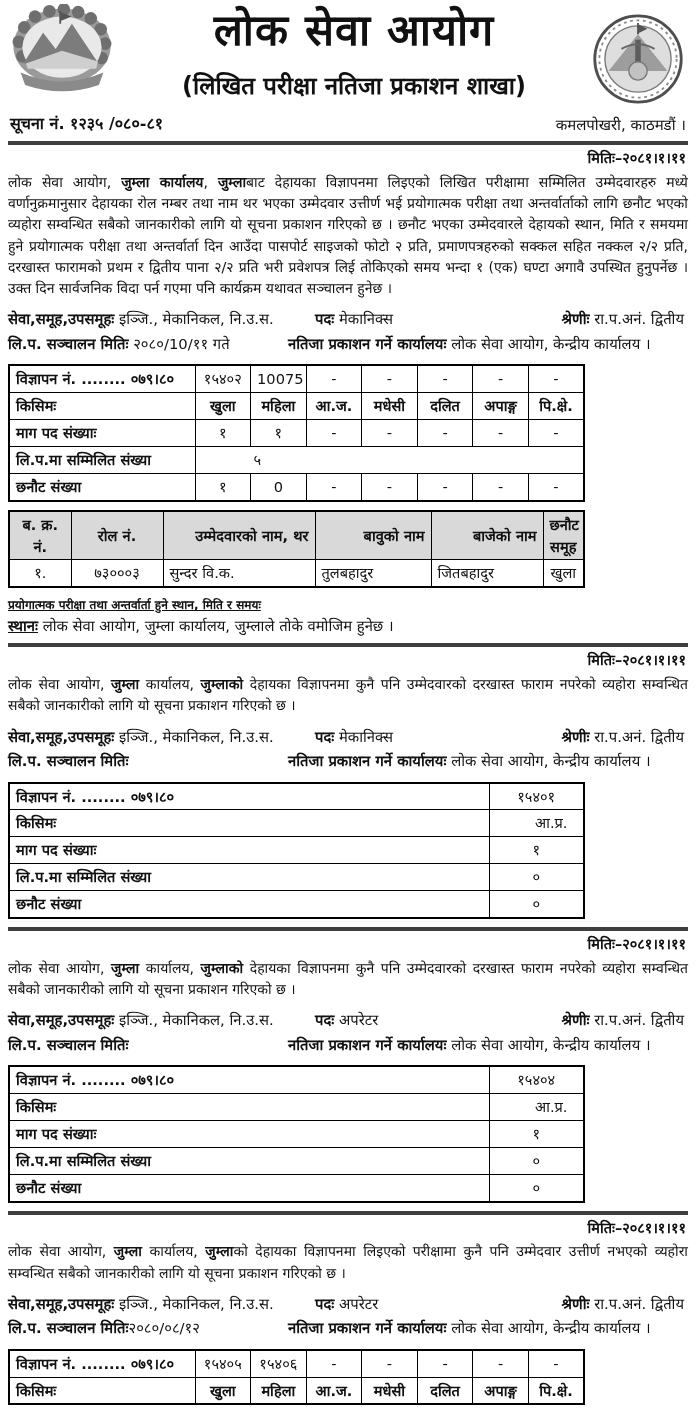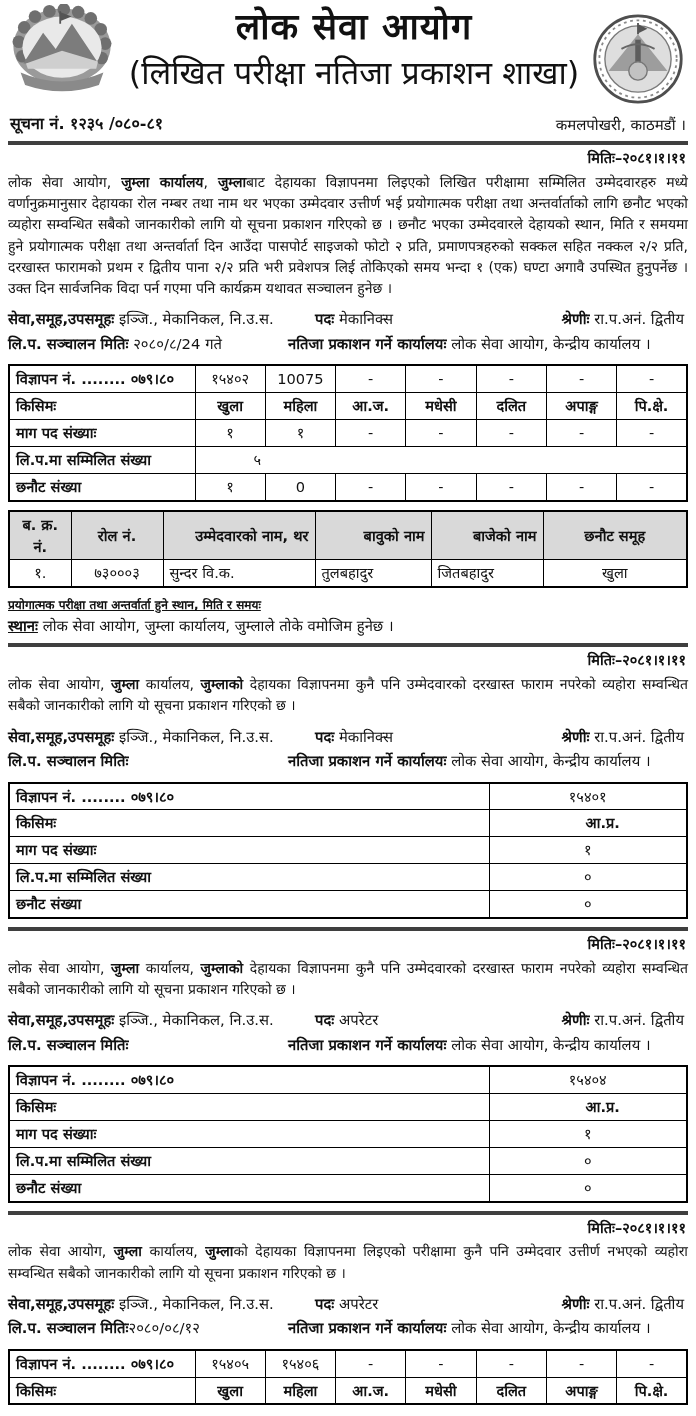--- a/index.html
+++ b/index.html
@@ -11,56 +11,56 @@
     font-size: 15px;
     line-height: 1.5;
   }
   .page { width: 696px; padding: 4px 8px 10px 8px; }
 
   
   .hdr { display: flex; align-items: flex-start; }
   .logo-left { width: 112px; flex: 0 0 112px; }
   .logo-right { width: 100px; flex: 0 0 100px; display:flex; justify-content:center; padding-top:8px; }
   .hdr-center { flex: 1; text-align: center; }
-  .org-title { font-size: 36px; font-weight: 700; line-height: 1.25; letter-spacing: 1px; }
-  .dept-sub { font-size: 32px; font-weight: 400; }
+  .org-title { font-size: 43px; font-weight: 700; line-height: 1.25; letter-spacing: 1px; }
+  .dept-sub { font-size: 24px; font-weight: 700; margin-top: 10px; }
 
   .notice-row { display:flex; justify-content: space-between; align-items:flex-end; margin-top: 6px; padding: 0 2px; }
   .notice-no { font-weight: 700; font-size: 16px; }
   .loc { font-size: 15px; text-align: center; }
 
   .rule { height: 3px; border-top: 2.5px solid #3f3f3f; border-bottom: 2.5px solid #3f3f3f; margin: 5px 0 3px 0; }
 
   .date-line { text-align: right; font-weight: 700; font-size: 14.5px; padding-right: 2px; margin-top: 2px; }
 
   .para { text-align: justify; margin: 2px 0 8px 0; font-size: 14px; line-height: 1.52; }
   .para b { font-weight: 700; }
 
   .meta { margin: 2px 4px 8px 0; font-size: 14.8px; }
   .mrow { display: flex; line-height: 1.65; }
   .m-first { width: 307px; flex: 0 0 307px; }
   .m-first2 { width: 280px; flex: 0 0 280px; }
   .m-mid { flex: 1; }
   .m-right { margin-left: auto; white-space: nowrap; }
 
-  table { border-collapse: collapse; width: 680px; table-layout: fixed; margin: 4px 0 8px 0; font-size: 14.6px; }
+  table { border-collapse: collapse; width: 577px; table-layout: fixed; margin: 4px 0 8px 0; font-size: 14.6px; }
   table, table td, table th { border: 1.5px solid #000; }
   table { border-width: 2px; }
   td, th { padding: 2px 6px; height: 23px; vertical-align: middle; }
 
   .t7 .col-label { width: 186px; }
   .t7 td { text-align: center; }
   .t7 td.lbl { text-align: left; font-weight: 700; }
   .t7 td.cat { font-weight: 700; }
   .t7 td.merged { text-align: left; padding-left: 58px; }
 
   .t2 .col-label2 { width: 480px; }
   .t2 td { text-align: center; }
   .t2 td.lbl { text-align: left; font-weight: 700; }
-  .t2 td.cat { font-weight: 700; padding-left: 36px; }
+  .t2 td.cat { font-weight: 400; padding-left: 36px; }
 
   .cand th { background: #d9d9d9; font-weight: 700; text-align: right; }
   .cand th.cc, .cand td.cc { text-align: center; }
   .cand td { text-align: left; }
 
   .venue-head { font-weight: 700; text-decoration: underline; font-size: 12px; margin-top: 2px; }
   .venue-line { font-size: 14.8px; margin: 1px 0 6px 0; }
   .venue-line b { text-decoration: underline; }
 </style>
 </head>
@@ -121,21 +121,21 @@
     <div class="date-line">मितिः–२०८१।१।११</div>
     <p class="para"><span>लोक सेवा आयोग, </span><b>जुम्ला कार्यालय</b><span>, </span><b>जुम्ला</b><span>बाट देहायका विज्ञापनमा लिइएको लिखित परीक्षामा सम्मिलित उम्मेदवारहरु मध्ये वर्णानुक्रमानुसार देहायका रोल नम्बर तथा नाम थर भएका उम्मेदवार उत्तीर्ण भई प्रयोगात्मक परीक्षा तथा अन्तर्वार्ताको लागि छनौट भएको व्यहोरा सम्वन्धित सबैको जानकारीको लागि यो सूचना प्रकाशन गरिएको छ । छनौट भएका उम्मेदवारले देहायको स्थान, मिति र समयमा हुने प्रयोगात्मक परीक्षा तथा अन्तर्वार्ता दिन आउँदा पासपोर्ट साइजको फोटो २ प्रति, प्रमाणपत्रहरुको सक्कल सहित नक्कल २/२ प्रति, दरखास्त फारामको प्रथम र द्वितीय पाना २/२ प्रति भरी प्रवेशपत्र लिई तोकिएको समय भन्दा १ (एक) घण्टा अगावै उपस्थित हुनुपर्नेछ । उक्त दिन सार्वजनिक विदा पर्न गएमा पनि कार्यक्रम यथावत सञ्चालन  हुनेछ ।</span></p>
 
     <div class="meta">
       <div class="mrow">
         <span class="m-first"><b>सेवा,समूह,उपसमूहः</b> <span>इञ्जि., मेकानिकल, नि.उ.स.</span></span>
         <span class="m-mid"><b>पदः</b> <span>मेकानिक्स</span></span>
         <span class="m-right"><b>श्रेणीः</b> <span>रा.प.अनं. द्वितीय</span></span>
       </div>
       <div class="mrow">
-        <span class="m-first2"><b>लि.प. सञ्चालन मितिः</b> <span>२०८०/८/24 गते</span></span>
+        <span class="m-first2"><b>लि.प. सञ्चालन मितिः</b> <span>२०८०/10/११ गते</span></span>
         <span class="m-mid"><b>नतिजा प्रकाशन गर्ने कार्यालयः</b> <span>लोक सेवा आयोग, केन्द्रीय कार्यालय ।</span></span>
       </div>
     </div>
 
     <table class="t7">
       <colgroup>
           <col class="col-label">
           <col>
           <col>
           <col>

